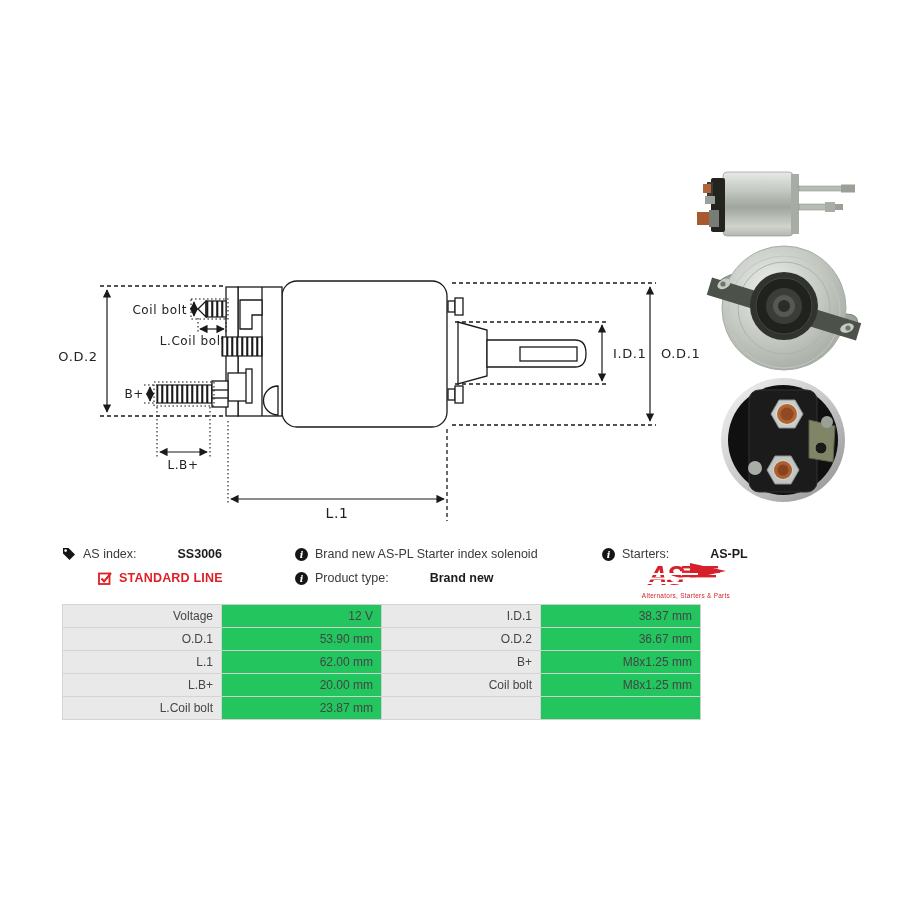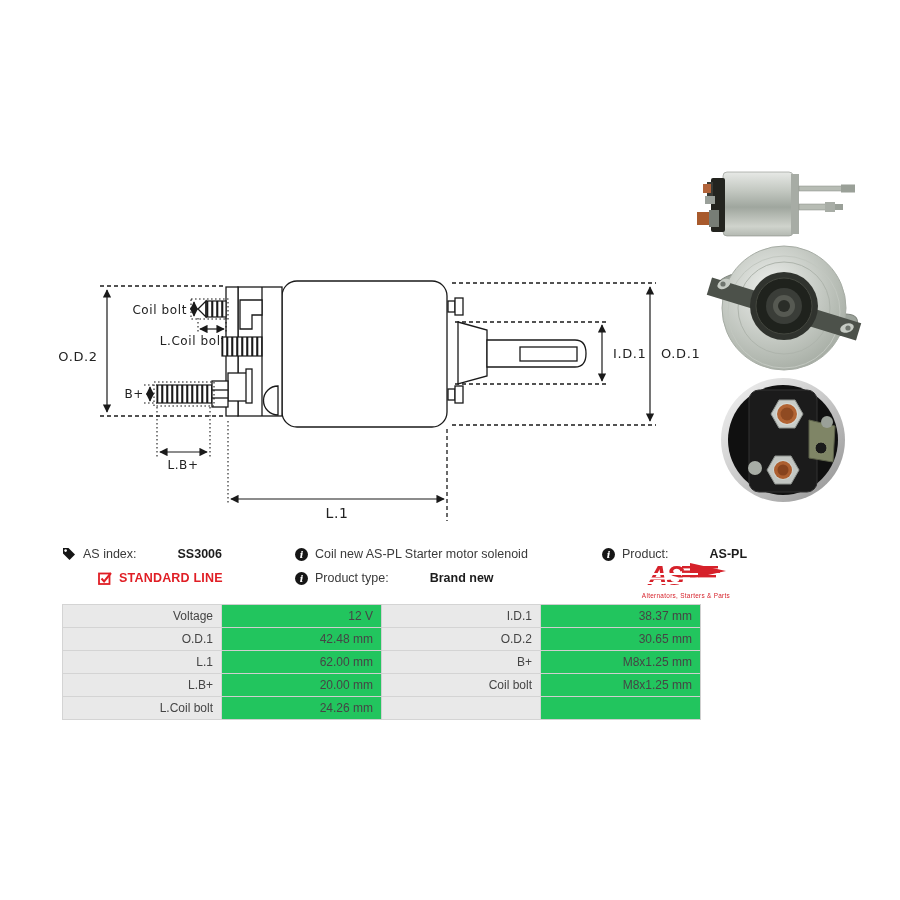--- a/index.html
+++ b/index.html
@@ -224,32 +224,32 @@
   <div class="info-item redline" style="left:62px;top:571px;padding-left:36px;">
     <svg width="14" height="14" viewBox="0 0 14 14">
       <rect x="1" y="2.5" width="10.5" height="10.5" fill="#fff" stroke="#e01e25" stroke-width="1.8"></rect>
       <path d="M3.5,7.5 l2.6,3 L13,2" stroke="#e01e25" stroke-width="2" fill="none"></path>
     </svg>
     <span>STANDARD LINE</span>
   </div>
 
   <div class="info-item" style="left:295px;top:547px;">
     <span class="inf">i</span>
-    <span>Coil new AS-PL Starter motor solenoid</span>
+    <span>Brand new AS-PL Starter index solenoid</span>
   </div>
 
   <div class="info-item" style="left:295px;top:571px;">
     <span class="inf">i</span>
     <span>Product type:</span>
     <b>Brand new</b>
   </div>
 
   <div class="info-item" style="left:602px;top:547px;">
     <span class="inf">i</span>
-    <span>Product:</span>
+    <span>Starters:</span>
     <b>AS-PL</b>
   </div>
 
   <svg id="logo" width="96" height="46" viewBox="0 0 96 46">
     <polygon points="52,3 88,11 52,19" fill="#d6212a"></polygon>
     <rect x="44" y="6" width="36" height="2.4" fill="#d6212a"></rect>
     <rect x="44" y="10.5" width="38" height="2.4" fill="#d6212a"></rect>
     <rect x="44" y="15" width="34" height="2.4" fill="#d6212a"></rect>
     <text x="10" y="25" font-family="Liberation Sans, sans-serif" font-size="27" font-weight="bold" font-style="italic" fill="#d6212a" letter-spacing="-1">AS</text>
     <rect x="2" y="13" width="58" height="2" fill="#fff"></rect>
@@ -261,38 +261,38 @@
   <table id="spec">
     <tbody>
         <tr>
       <td class="lab">Voltage</td>
       <td class="val">12 V</td>
       <td class="lab">I.D.1</td>
       <td class="val">38.37 mm</td>
     </tr>
     <tr>
       <td class="lab">O.D.1</td>
-      <td class="val">42.48 mm</td>
+      <td class="val">53.90 mm</td>
       <td class="lab">O.D.2</td>
-      <td class="val">30.65 mm</td>
+      <td class="val">36.67 mm</td>
     </tr>
     <tr>
       <td class="lab">L.1</td>
       <td class="val">62.00 mm</td>
       <td class="lab">B+</td>
       <td class="val">M8x1.25 mm</td>
     </tr>
     <tr>
       <td class="lab">L.B+</td>
       <td class="val">20.00 mm</td>
       <td class="lab">Coil bolt</td>
       <td class="val">M8x1.25 mm</td>
     </tr>
     <tr>
       <td class="lab">L.Coil bolt</td>
-      <td class="val">24.26 mm</td>
+      <td class="val">23.87 mm</td>
       <td class="lab"></td>
       <td class="val"></td>
     </tr>
   </tbody>
     </table>
 
 </div>
 
 </body></html>

